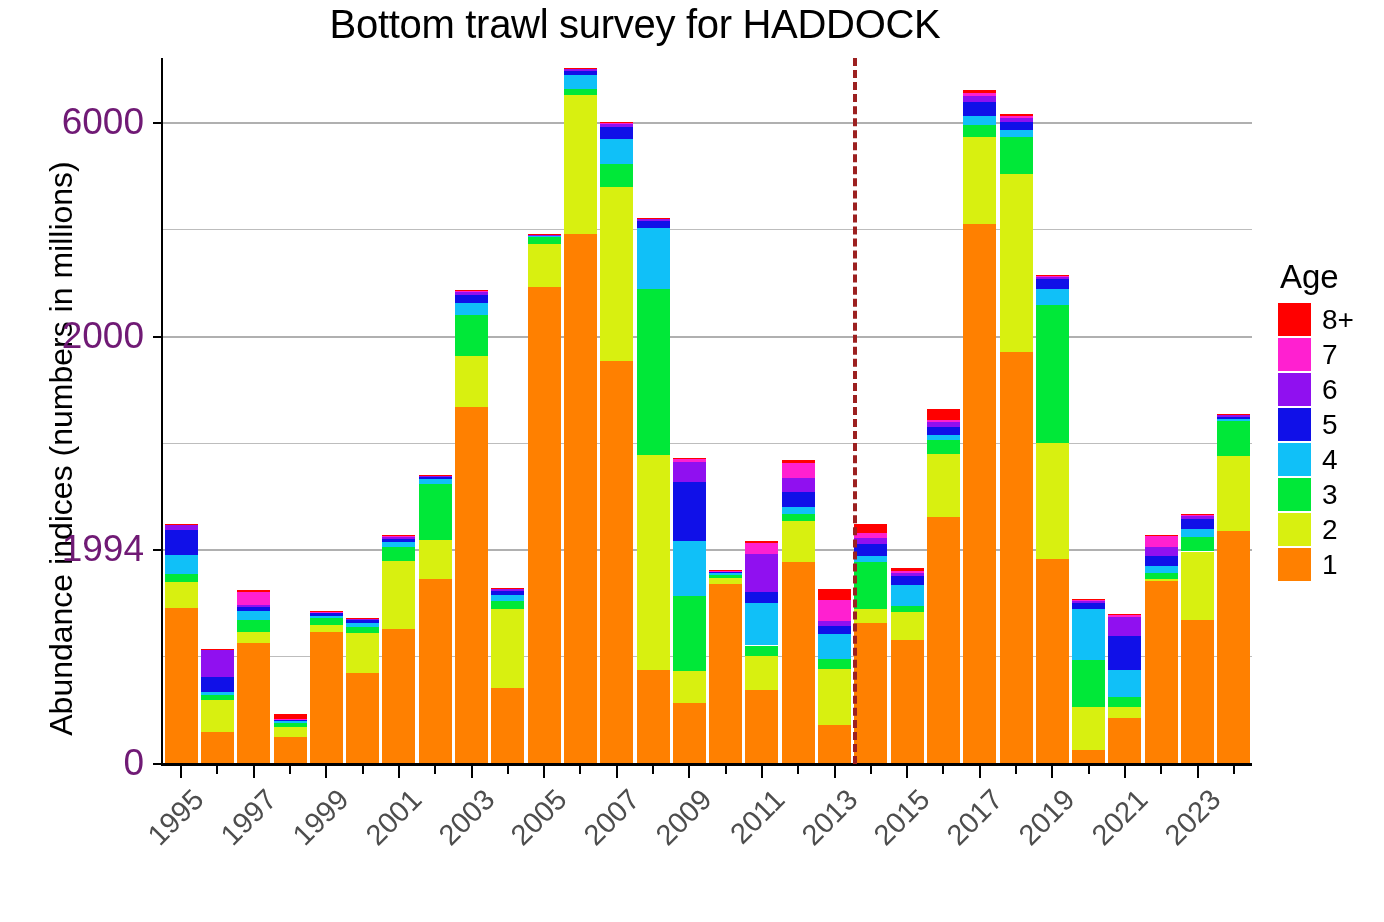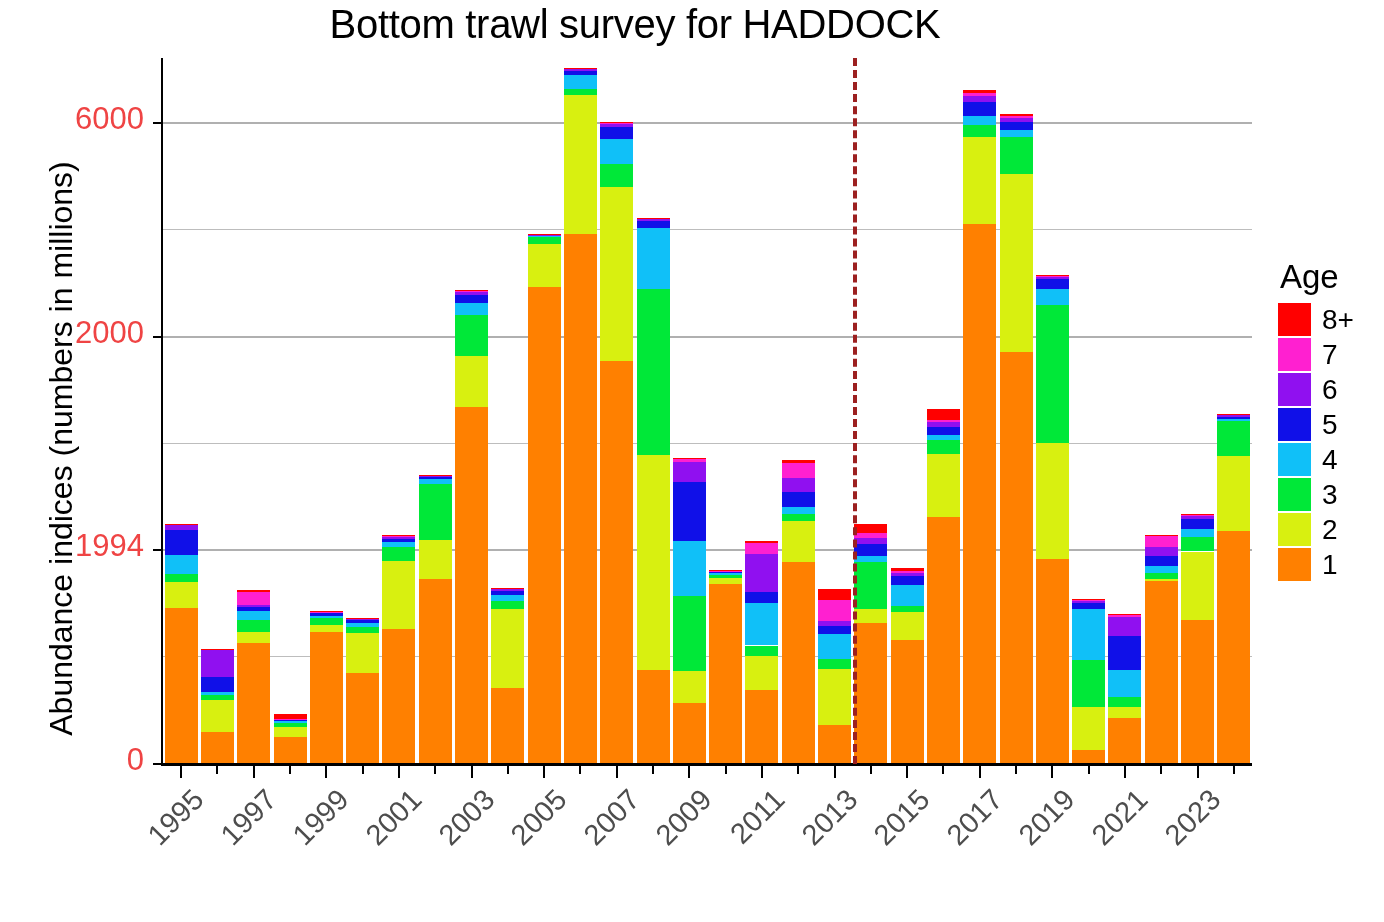--- a/index.html
+++ b/index.html
@@ -96,22 +96,22 @@
     position: absolute;
     left: 153px;
     width: 10px;
     height: 2px;
     background: #000000;
   }
   .ytick-label {
     position: absolute;
     right: 1240px;
     text-align: right;
-    font-size: 31px;
-    color: #ef4444;
+    font-size: 37px;
+    color: #701a75;
     white-space: nowrap;
   }
 
   .xtick-mark {
     position: absolute;
     top: 766px;
     width: 2px;
     background: #000000;
   }
   .xtick-mark.major { height: 12px; }

